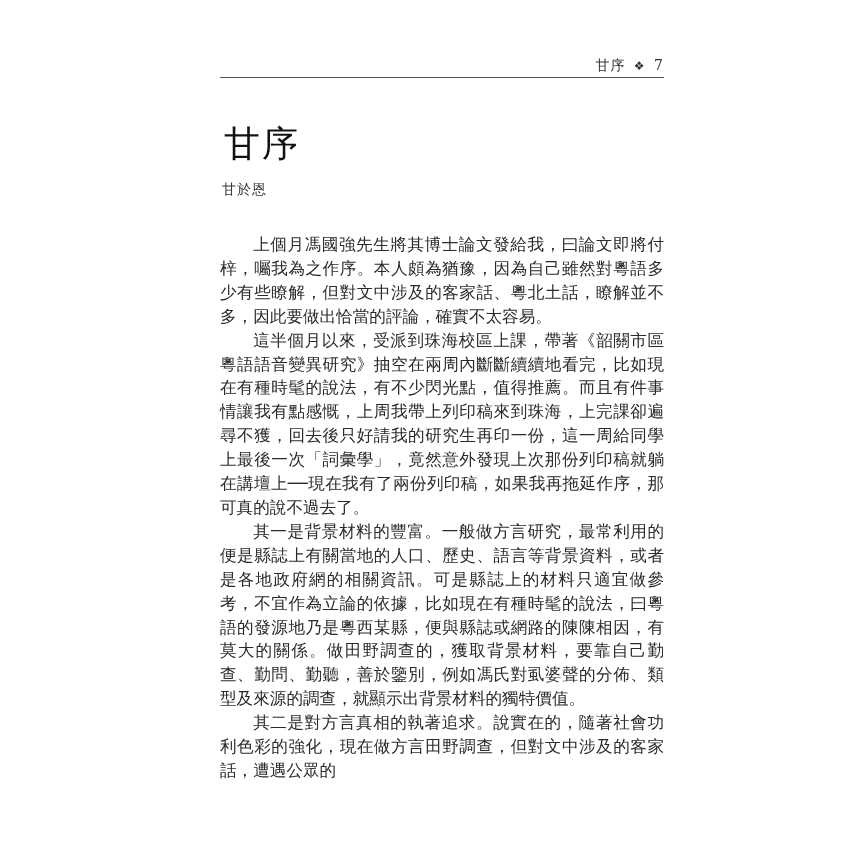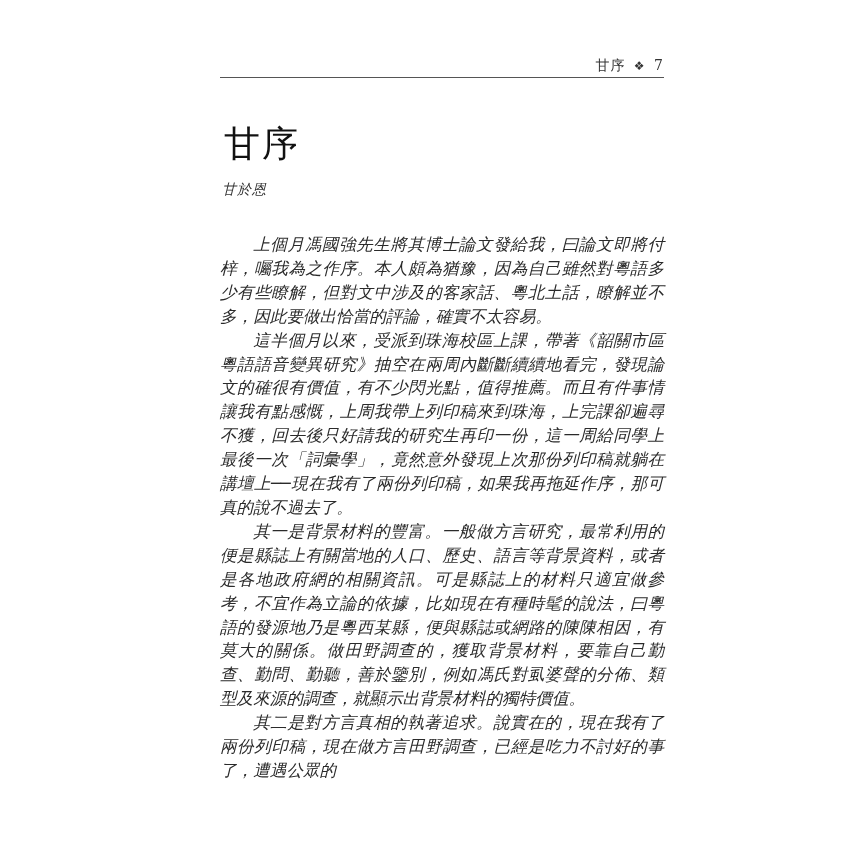--- a/index.html
+++ b/index.html
@@ -3,37 +3,37 @@
 <meta charset="utf-8">
 <style>
   html, body { margin:0; padding:0; background:#ffffff; }
   body { width:850px; height:850px; position:relative; overflow:hidden;
          font-family:"DejaVu Serif", "Liberation Serif", serif; color:#222; }
   .page { position:absolute; left:220px; top:0; width:444px; height:618px; }
   .running-head { position:absolute; top:57px; right:0; font-size:14px; color:#333; letter-spacing:1px; white-space:nowrap; }
   .running-head .orn { font-size:12px; margin:0 3px; }
   .rule { position:absolute; top:77px; left:0; width:444px; height:0; border-top:1.5px solid #555; }
   .title { position:absolute; top:120px; left:4px; font-size:36px; color:#111; letter-spacing:2px; }
-  .author { position:absolute; top:181px; left:2px; font-size:14px; color:#333; letter-spacing:1px;font-style:italic; }
+  .author { position:absolute; top:181px; left:2px; font-size:14px; color:#333; letter-spacing:1px; }
   .body { position:absolute; top:233px; left:0; width:444px; font-size:16.6px; line-height:23.9px; color:#2a2a2a; text-align:justify; }
-  .body p { margin:0; text-indent:2em;font-style:italic; }
+  .body p { margin:0; text-indent:2em; }
 </style>
 </head>
 <body>
 
 <div class="page">
   <div class="running-head">
     <span>甘序</span>
     <span class="orn">❖</span>
     <span>7</span>
   </div>
   <div class="rule"></div>
 
   <div class="title">甘序</div>
   <div class="author">甘於恩</div>
 
   <div class="body">
     <p>上個月馮國強先生將其博士論文發給我，曰論文即將付梓，囑我為之作序。本人頗為猶豫，因為自己雖然對粵語多少有些瞭解，但對文中涉及的客家話、粵北土話，瞭解並不多，因此要做出恰當的評論，確實不太容易。</p>
-    <p>這半個月以來，受派到珠海校區上課，帶著《韶關市區粵語語音變異研究》抽空在兩周內斷斷續續地看完，發現論文的確很有價值，有不少閃光點，值得推薦。而且有件事情讓我有點感慨，上周我帶上列印稿來到珠海，上完課卻遍尋不獲，回去後只好請我的研究生再印一份，這一周給同學上最後一次「詞彙學」，竟然意外發現上次那份列印稿就躺在講壇上──現在我有了兩份列印稿，如果我再拖延作序，那可真的說不過去了。</p>
+    <p>這半個月以來，受派到珠海校區上課，帶著《韶關市區粵語語音變異研究》抽空在兩周內斷斷續續地看完，比如現在有種時髦的說法，有不少閃光點，值得推薦。而且有件事情讓我有點感慨，上周我帶上列印稿來到珠海，上完課卻遍尋不獲，回去後只好請我的研究生再印一份，這一周給同學上最後一次「詞彙學」，竟然意外發現上次那份列印稿就躺在講壇上──現在我有了兩份列印稿，如果我再拖延作序，那可真的說不過去了。</p>
     <p>其一是背景材料的豐富。一般做方言研究，最常利用的便是縣誌上有關當地的人口、歷史、語言等背景資料，或者是各地政府網的相關資訊。可是縣誌上的材料只適宜做參考，不宜作為立論的依據，比如現在有種時髦的說法，曰粵語的發源地乃是粵西某縣，便與縣誌或網路的陳陳相因，有莫大的關係。做田野調查的，獲取背景材料，要靠自己勤查、勤問、勤聽，善於鑒別，例如馮氏對虱婆聲的分佈、類型及來源的調查，就顯示出背景材料的獨特價值。</p>
-    <p>其二是對方言真相的執著追求。說實在的，現在我有了兩份列印稿，現在做方言田野調查，已經是吃力不討好的事了，遭遇公眾的</p>
+    <p>其二是對方言真相的執著追求。說實在的，隨著社會功利色彩的強化，現在做方言田野調查，但對文中涉及的客家話，遭遇公眾的</p>
   </div>
 </div>
 
 </body></html>

